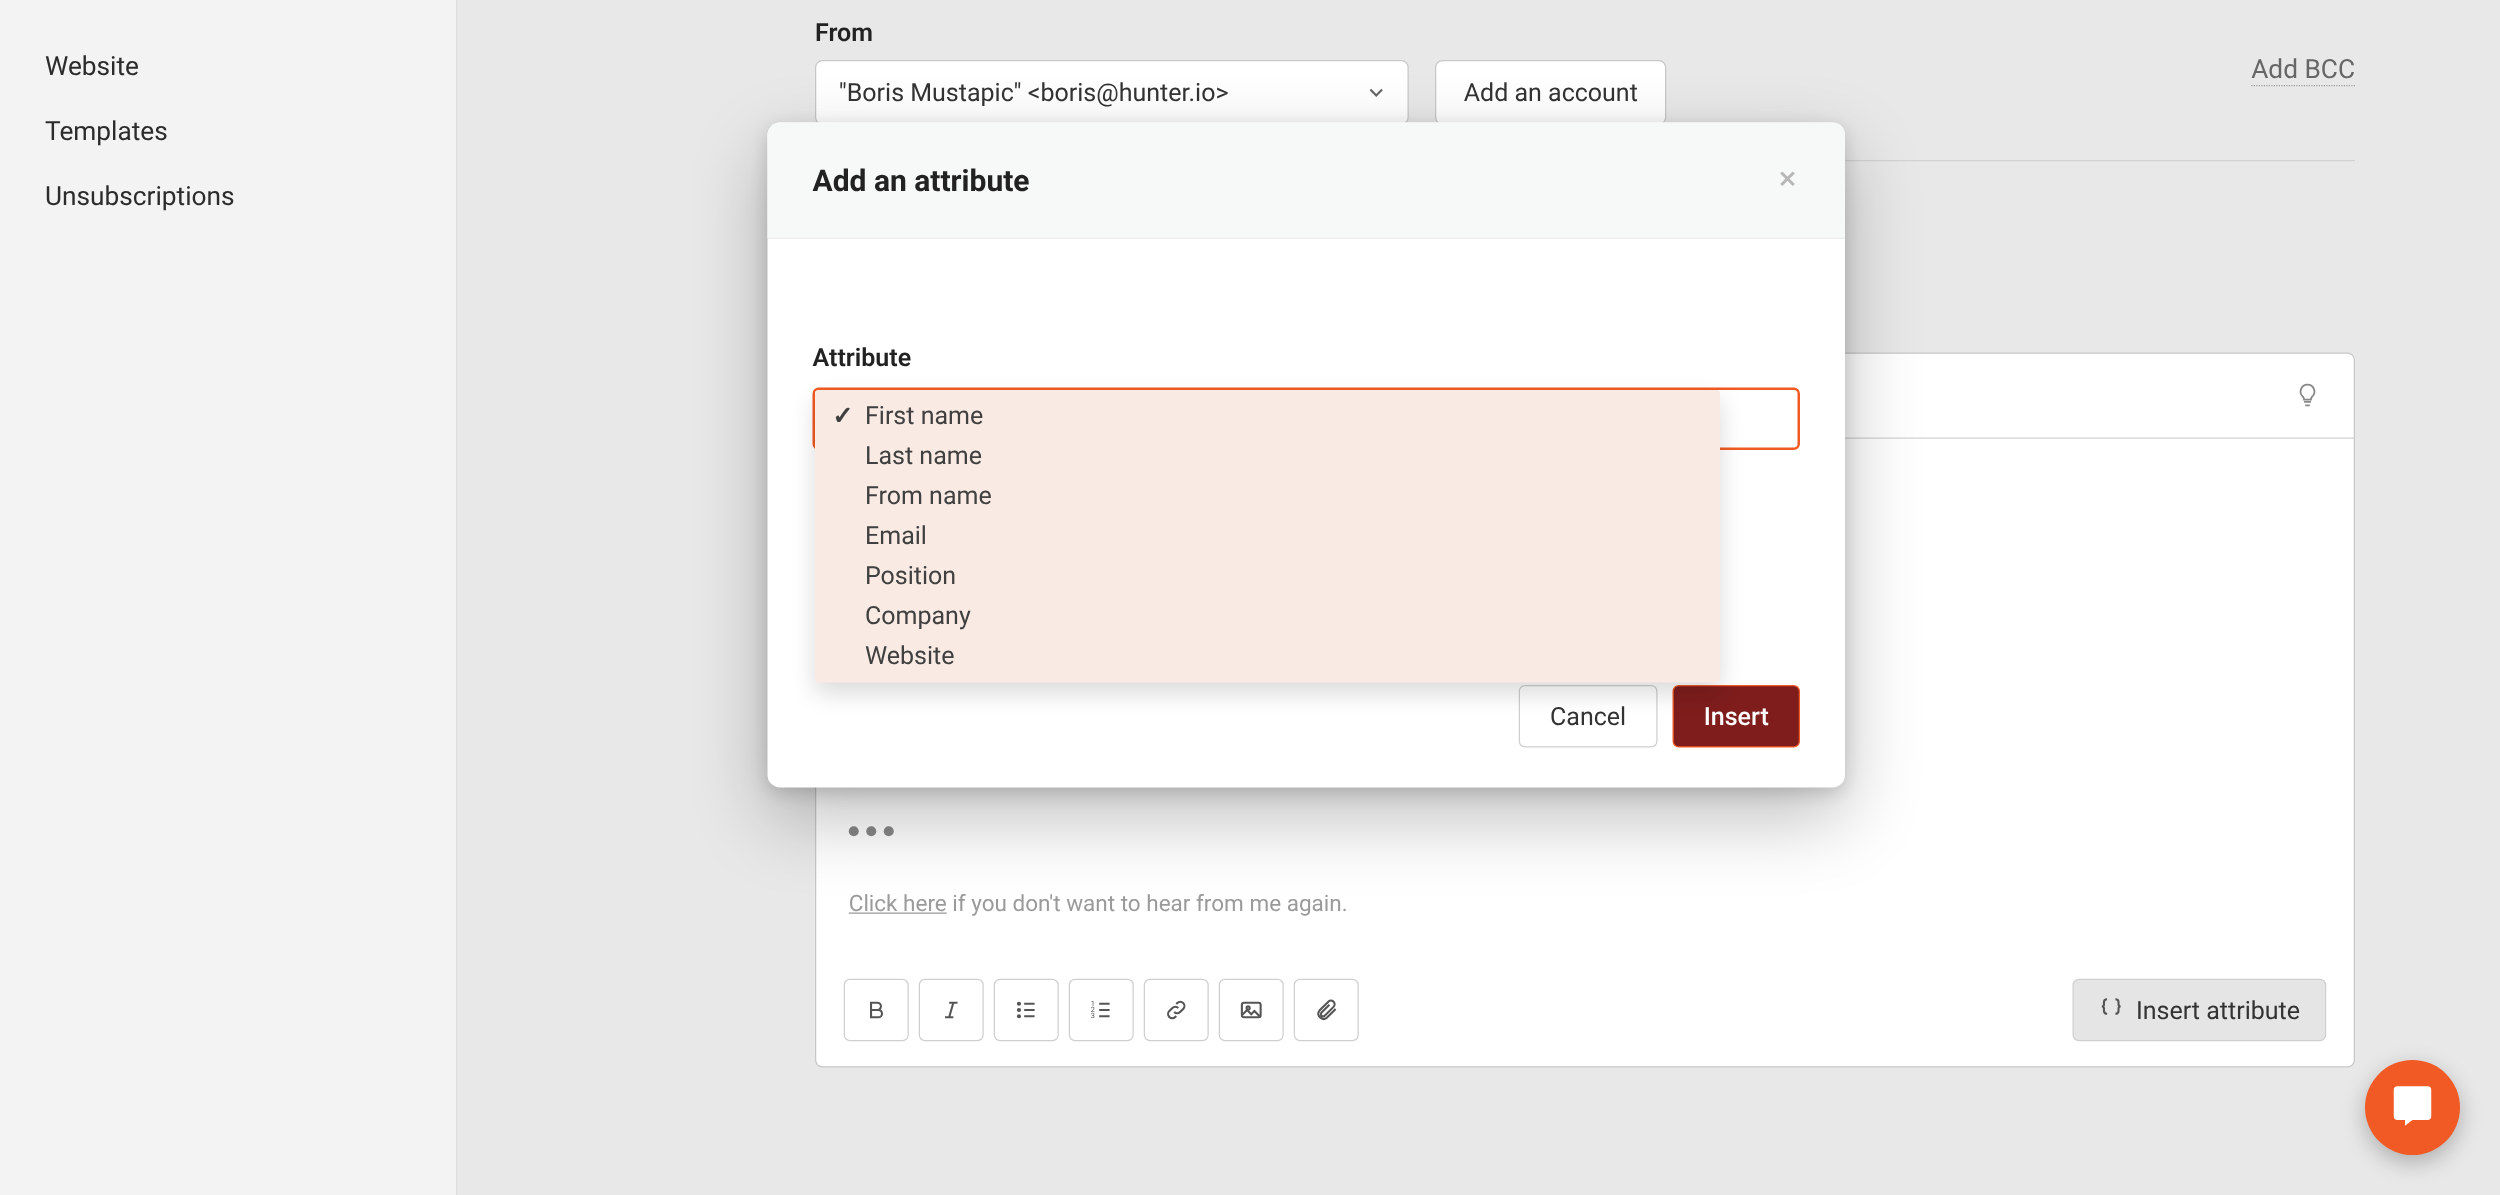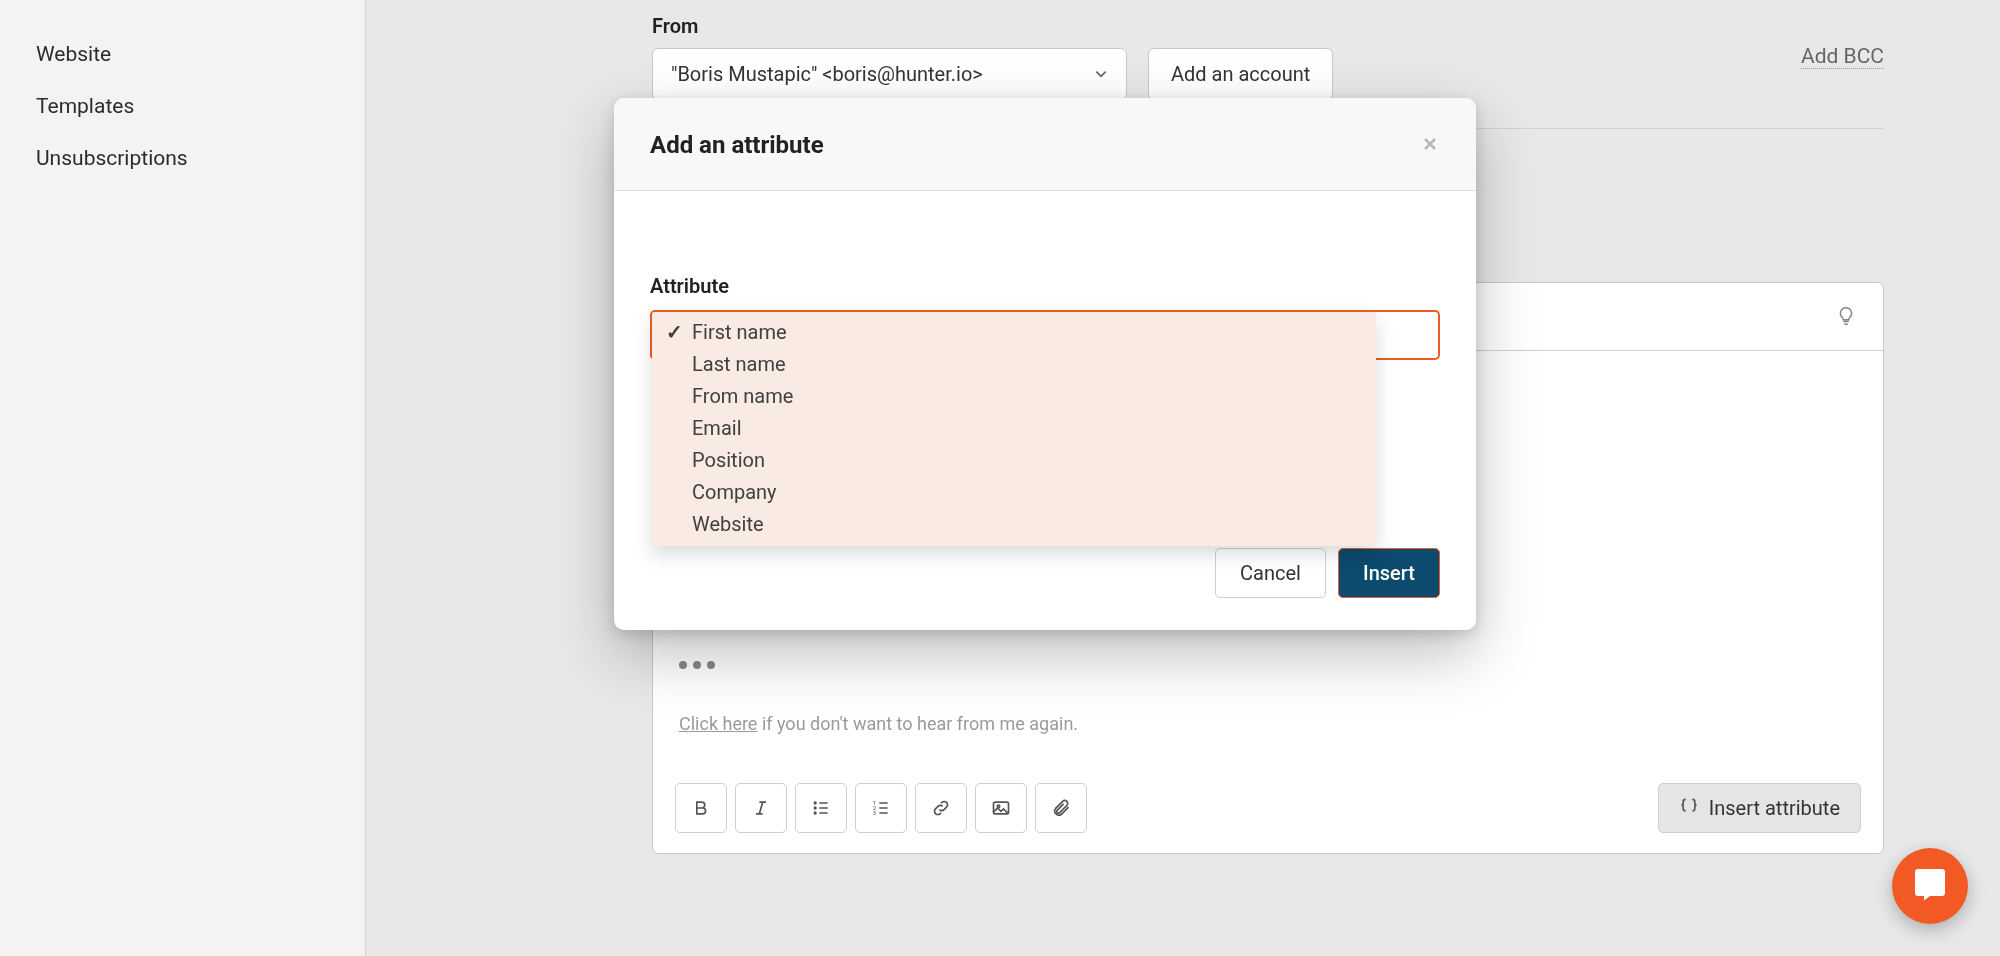--- a/index.html
+++ b/index.html
@@ -301,21 +301,21 @@
     display: flex;
     align-items: center;
     justify-content: center;
   }
   .btn-cancel {
     background: #fff;
     border: 1px solid #cfcfcf;
     color: #333;
   }
   .btn-insert {
-    background: #0c4a6e;
+    background: #7f1d1d;
     border: 1px solid #f15a24;
     color: #fff;
     font-weight: 500;
   }
   
   .chat-widget {
     position: absolute;
     right: 32px;
     bottom: 32px;
     width: 76px;

